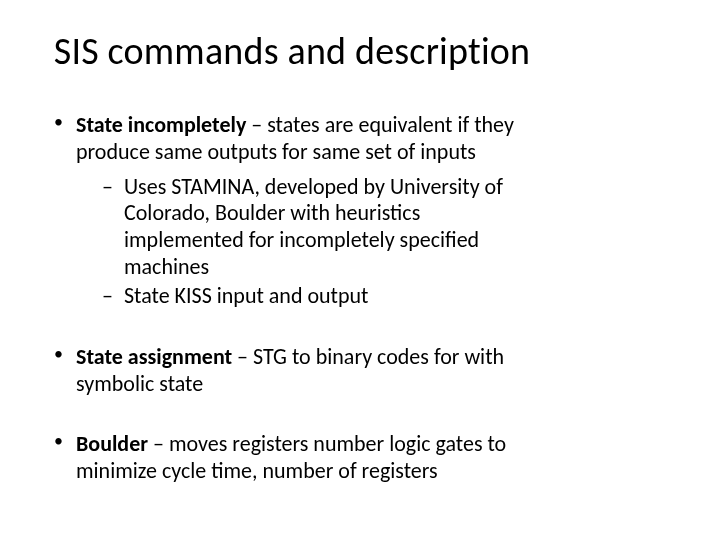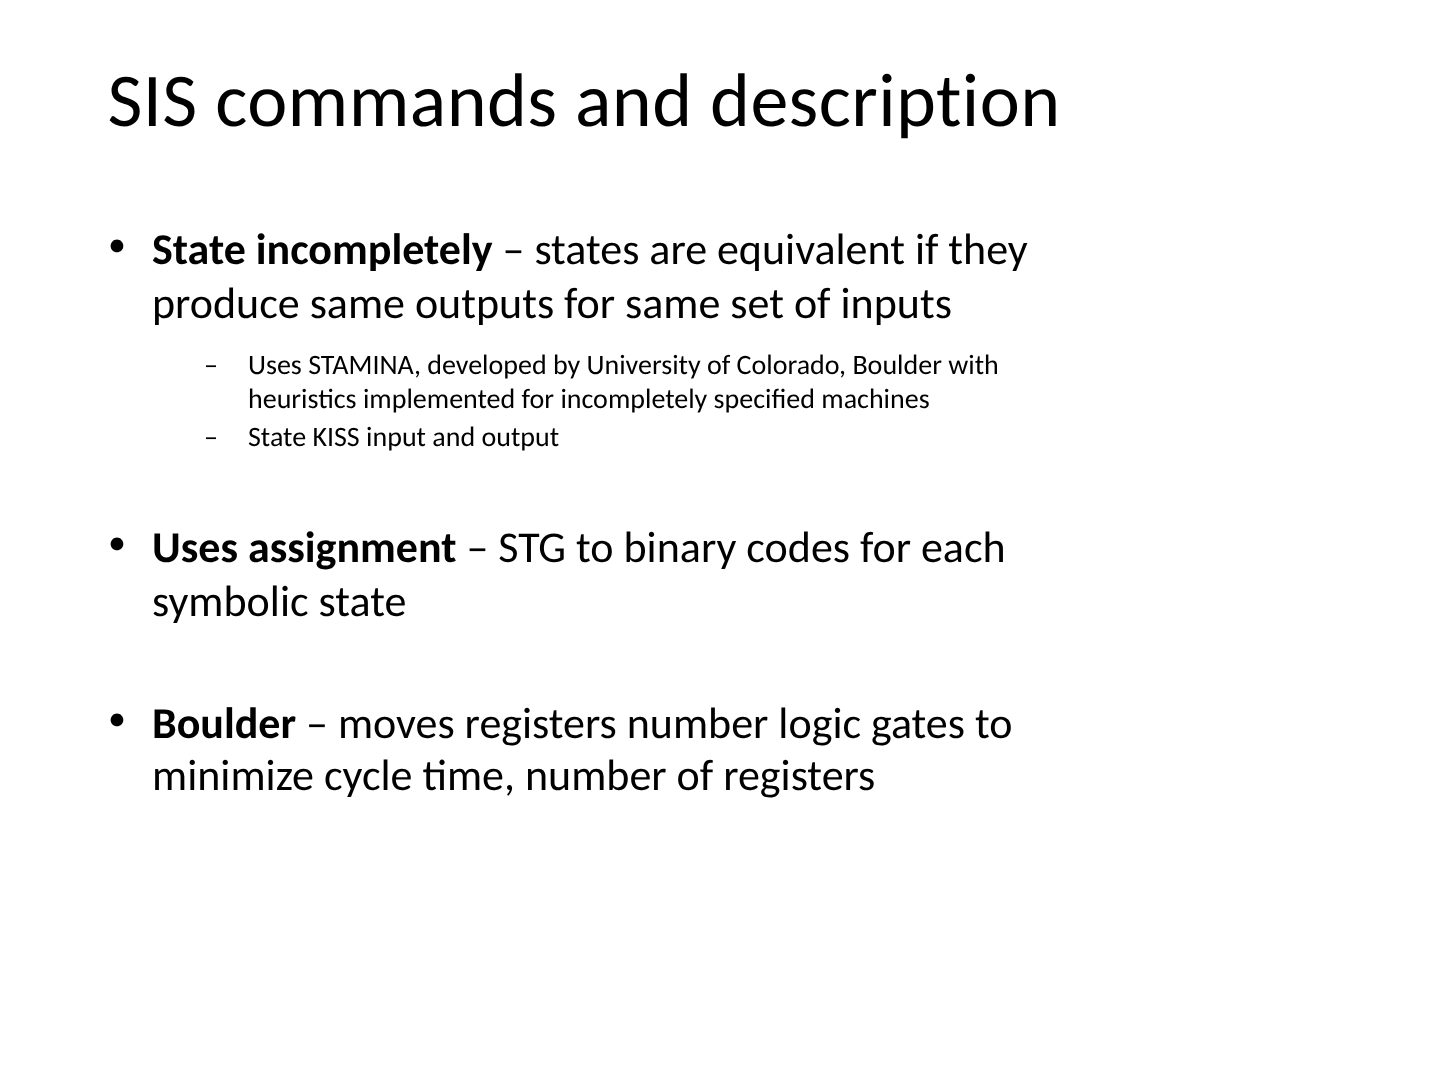--- a/index.html
+++ b/index.html
@@ -3,42 +3,42 @@
 <meta charset="utf-8">
 <style>
   * { margin: 0; padding: 0; box-sizing: border-box; }
   html, body { width: 720px; height: 540px; background: #fff; font-family: Calibri, "Segoe UI", Arial, sans-serif; color: #000; }
   .slide { width: 584px; height: 540px; padding: 20px 48px 40px 48px; position: relative; }
   .title { font-size: 38px; font-weight: 400; text-align: center; margin-top: 8px; margin-bottom: 38px; letter-spacing: 0.2px; }
   ul.outer { list-style: none; padding-left: 0; }
   ul.outer > li { position: relative; padding-left: 28px; font-size: 22px; line-height: 1.22; margin-bottom: 34px; }
   ul.outer > li::before { content: "•"; position: absolute; left: 6px; top: 0; font-size: 18px; }
   ul.inner { list-style: none; padding-left: 22px; margin-top: 8px; }
-  ul.inner > li { position: relative; padding-left: 26px; font-size: 14px; line-height: 1.22; margin-bottom: 2px; }
+  ul.inner > li { position: relative; padding-left: 26px; font-size: 22px; line-height: 1.22; margin-bottom: 2px; }
   ul.inner > li::before { content: "–"; position: absolute; left: 4px; top: 0; }
   .b { font-weight: 700; }
 </style>
 </head>
 <body>
 
 <div class="slide">
   <h1 class="title">SIS commands and description</h1>
 
   <ul class="outer">
 
     <li>
       <span class="b">State incompletely</span><span> – states are equivalent if they produce same outputs for same set of inputs</span>
       <ul class="inner">
         <li>Uses STAMINA, developed by University of Colorado, Boulder with heuristics implemented for incompletely specified machines</li>
         <li>State KISS input and output</li>
       </ul>
     </li>
 
     <li>
-      <span class="b">Uses assignment</span><span> – STG to binary codes for each symbolic state</span>
+      <span class="b">State assignment</span><span> – STG to binary codes for with symbolic state</span>
     </li>
 
     <li>
       <span class="b">Boulder</span><span> – moves registers number logic gates to minimize cycle time, number of registers</span>
     </li>
 
   </ul>
 </div>
 
 </body></html>

